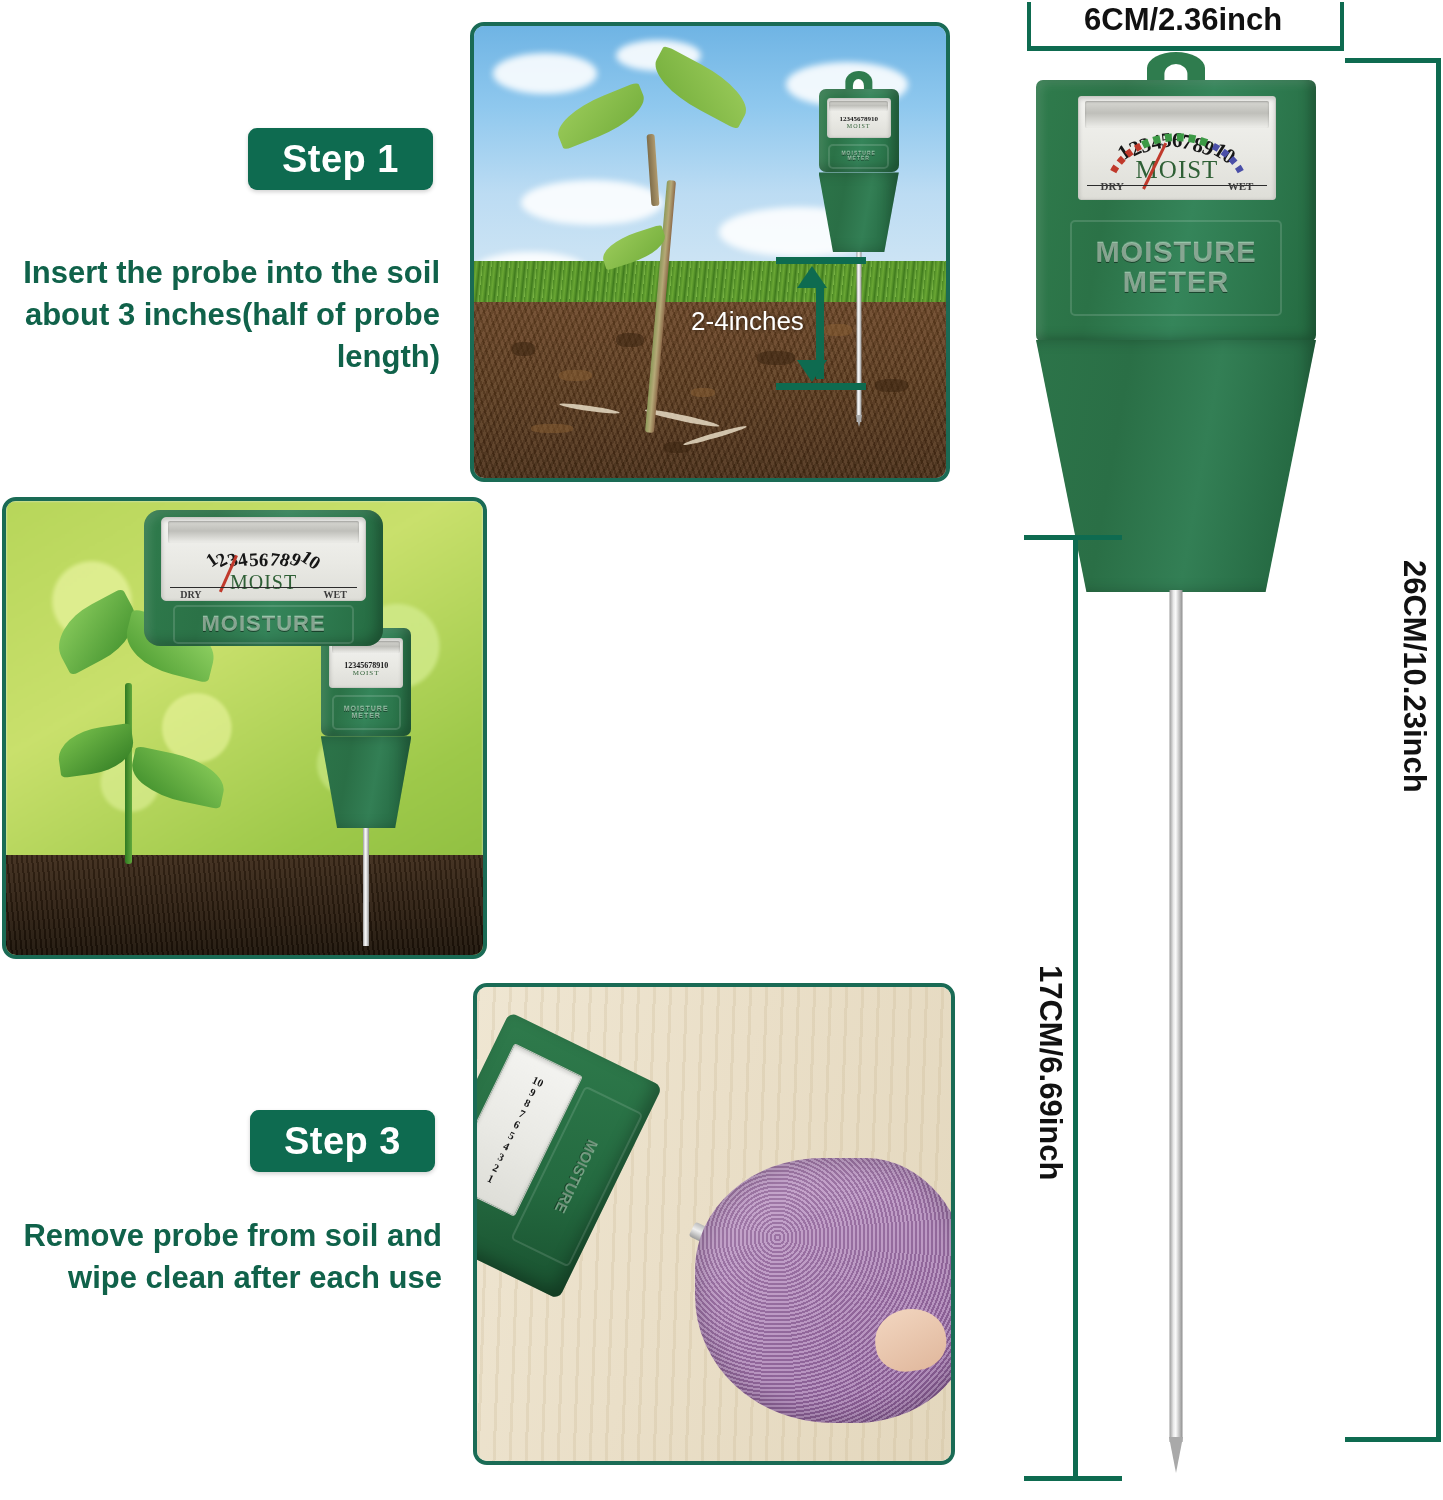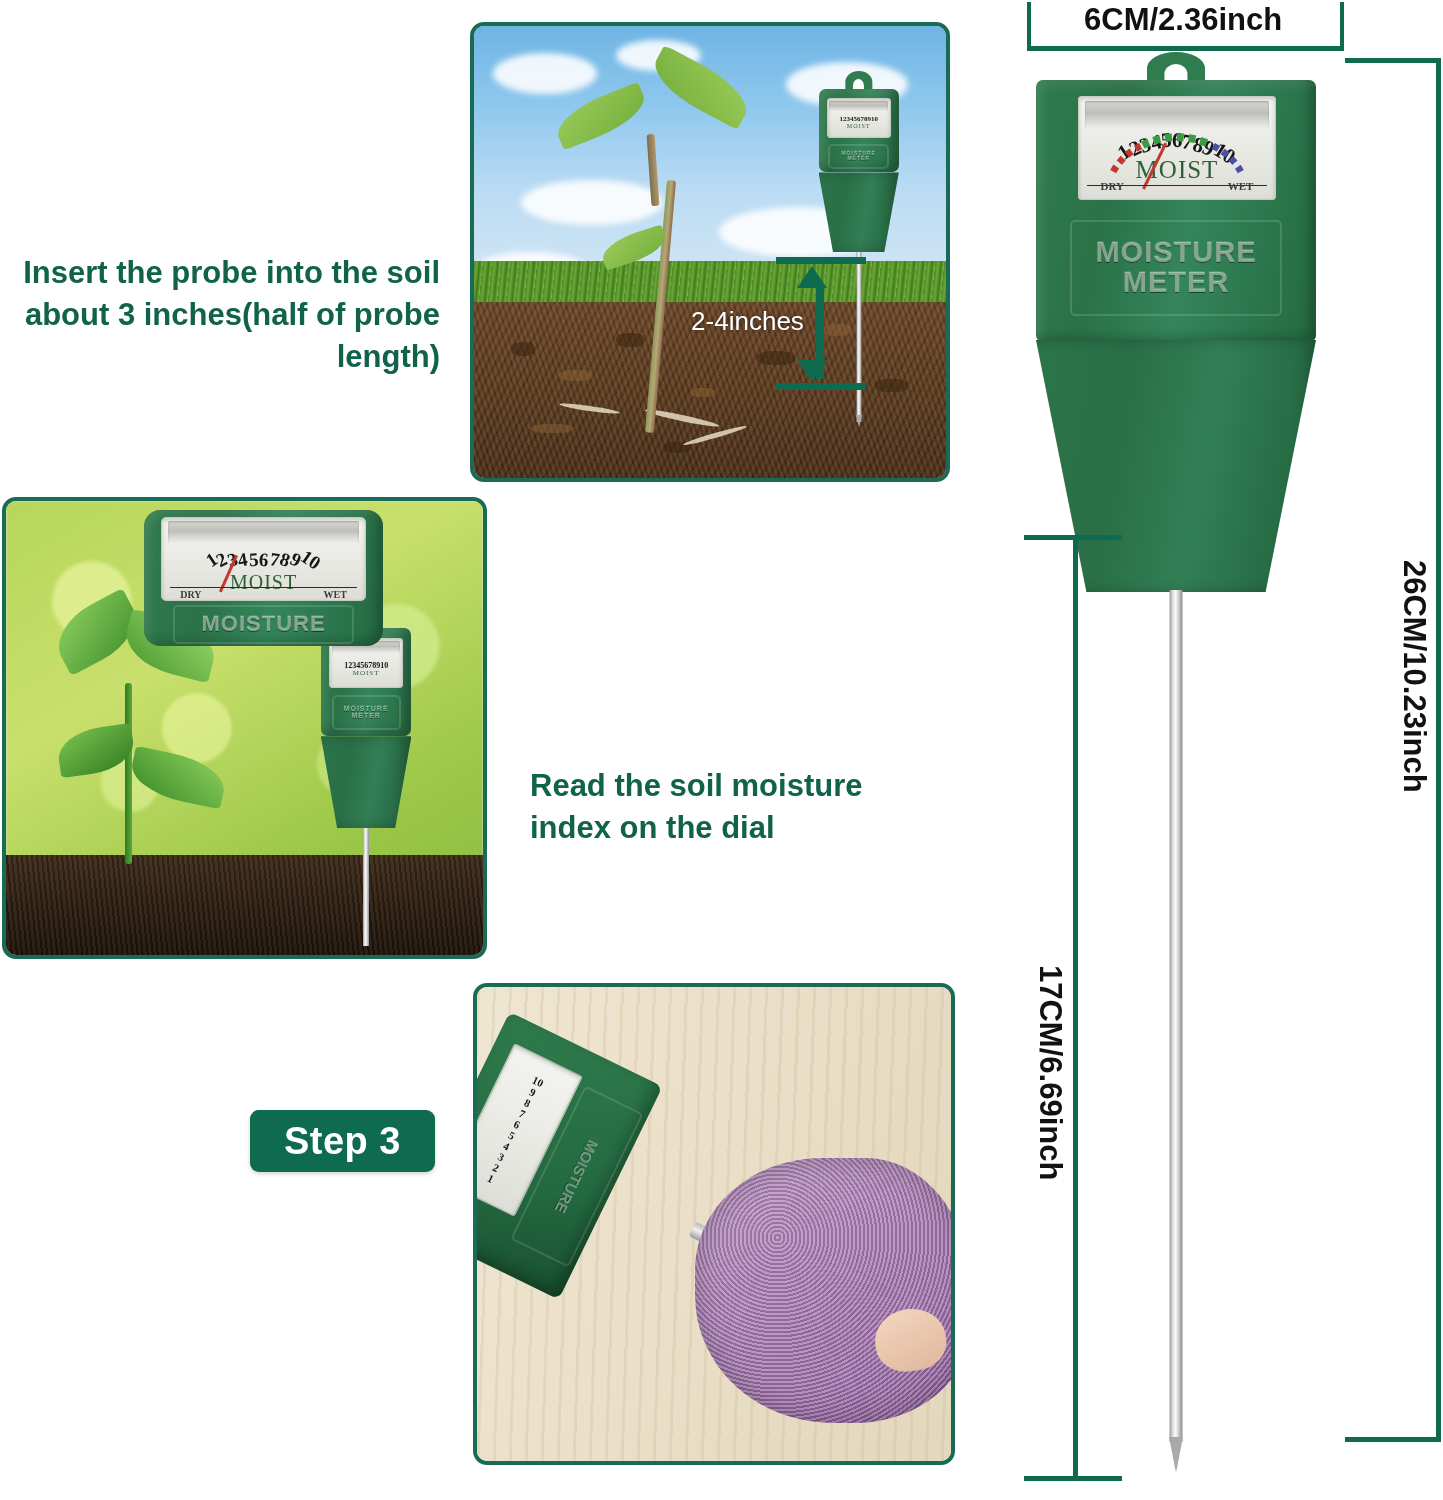--- a/index.html
+++ b/index.html
@@ -210,20 +210,23 @@
   .meas-label {
     position:absolute; color:#111111; font-weight:bold; white-space:nowrap;
   }
   .meas-label.vert { transform-origin: left top; transform: rotate(90deg); }
 </style>
 </head>
 <body>
 
 <div id="root">
 
+  <div class="step-badge" style="left:248px; top:128px; width:185px; height:62px; font-size:38px;">
+    <span>Step 1</span>
+  </div>
 
   <div class="step-caption" style="left:20px; top:252px; width:420px; font-size:31px; text-align:right;">Insert the probe into the soil about 3 inches(half of probe length)</div>
 
   <div class="photo" style="left:470px; top:22px; width:480px; height:460px;">
     <div class="ph1-sky"></div>
     <div class="cloud" style="left:4%;  top:6%;  width:22%; height:9%;"></div>
     <div class="cloud" style="left:30%; top:3%;  width:18%; height:7%;"></div>
     <div class="cloud" style="left:66%; top:8%;  width:26%; height:10%;"></div>
     <div class="cloud" style="left:10%; top:34%; width:30%; height:10%;"></div>
     <div class="cloud" style="left:52%; top:40%; width:34%; height:11%;"></div>
@@ -348,26 +351,26 @@
         </div>
         <div class="baseline" style="top:84%;"></div>
       </div>
       <div class="emboss" style="top:70%; height:28%; font-size:22px; overflow:hidden;">
         <span>MOISTURE</span>
       </div>
     </div>
   </div>
 
 
-  <div class="step-caption" style="left:530px; top:765px; width:400px; font-size:31px; text-align:left;">Read the soil moisture index on the dial</div>
 
   <div class="step-badge" style="left:250px; top:1110px; width:185px; height:62px; font-size:38px;">
     <span>Step 3</span>
   </div>
 
+  <div class="step-caption" style="left:22px; top:1215px; width:420px; font-size:31px; text-align:right;">Remove probe from soil and wipe clean after each use</div>
 
   <div class="photo" style="left:473px; top:983px; width:482px; height:482px;">
     <div class="ph3-bg"></div>
 
     <div style="position:absolute; left:2%; top:7%; width:62%; height:50%; transform:rotate(26deg); transform-origin:10% 20%;">
       <div class="head" style="position:absolute; left:0; top:0; width:58%; height:100%;
                   background:linear-gradient(160deg,#2f7b4c,#246a40 60%,#19512f);
                   border-radius:8px;
                   box-shadow: inset -8px -6px 16px rgba(0,0,0,.28);"></div>
       <div class="dial" style="left:6%; top:11%; width:26%; height:66%;">

